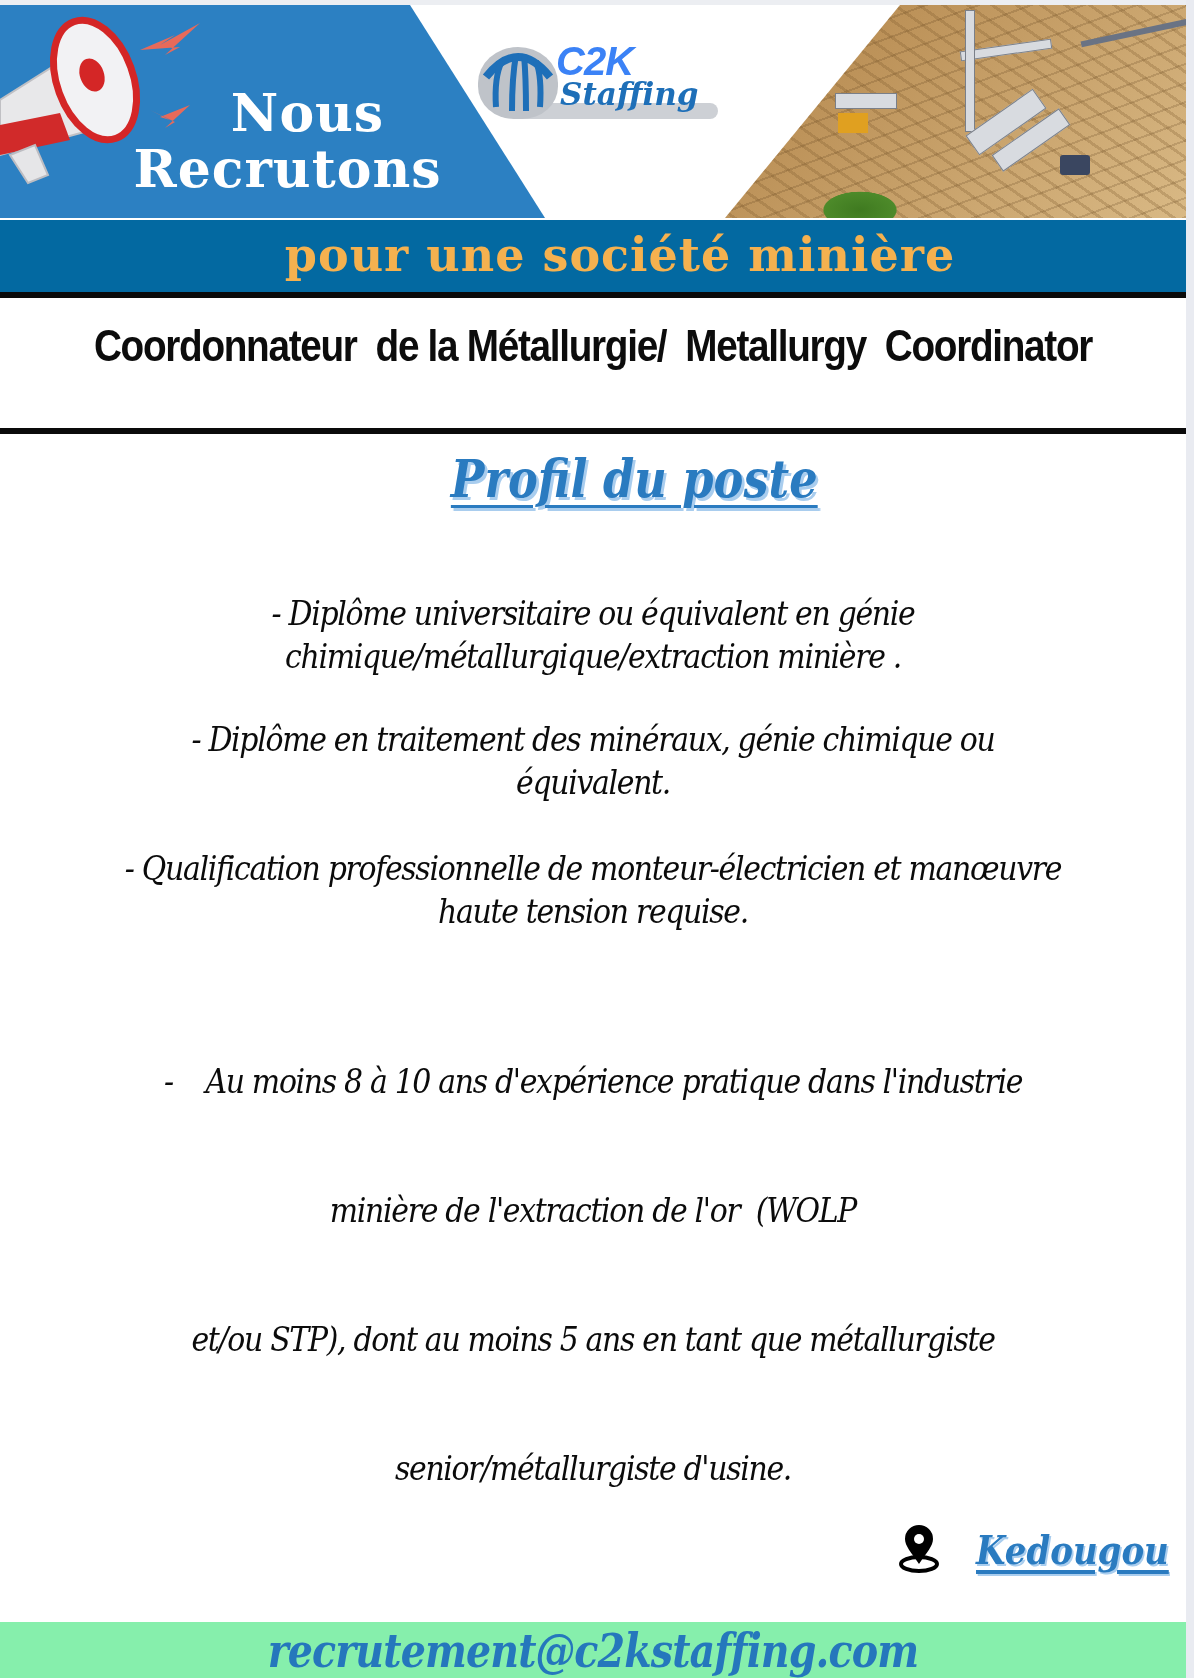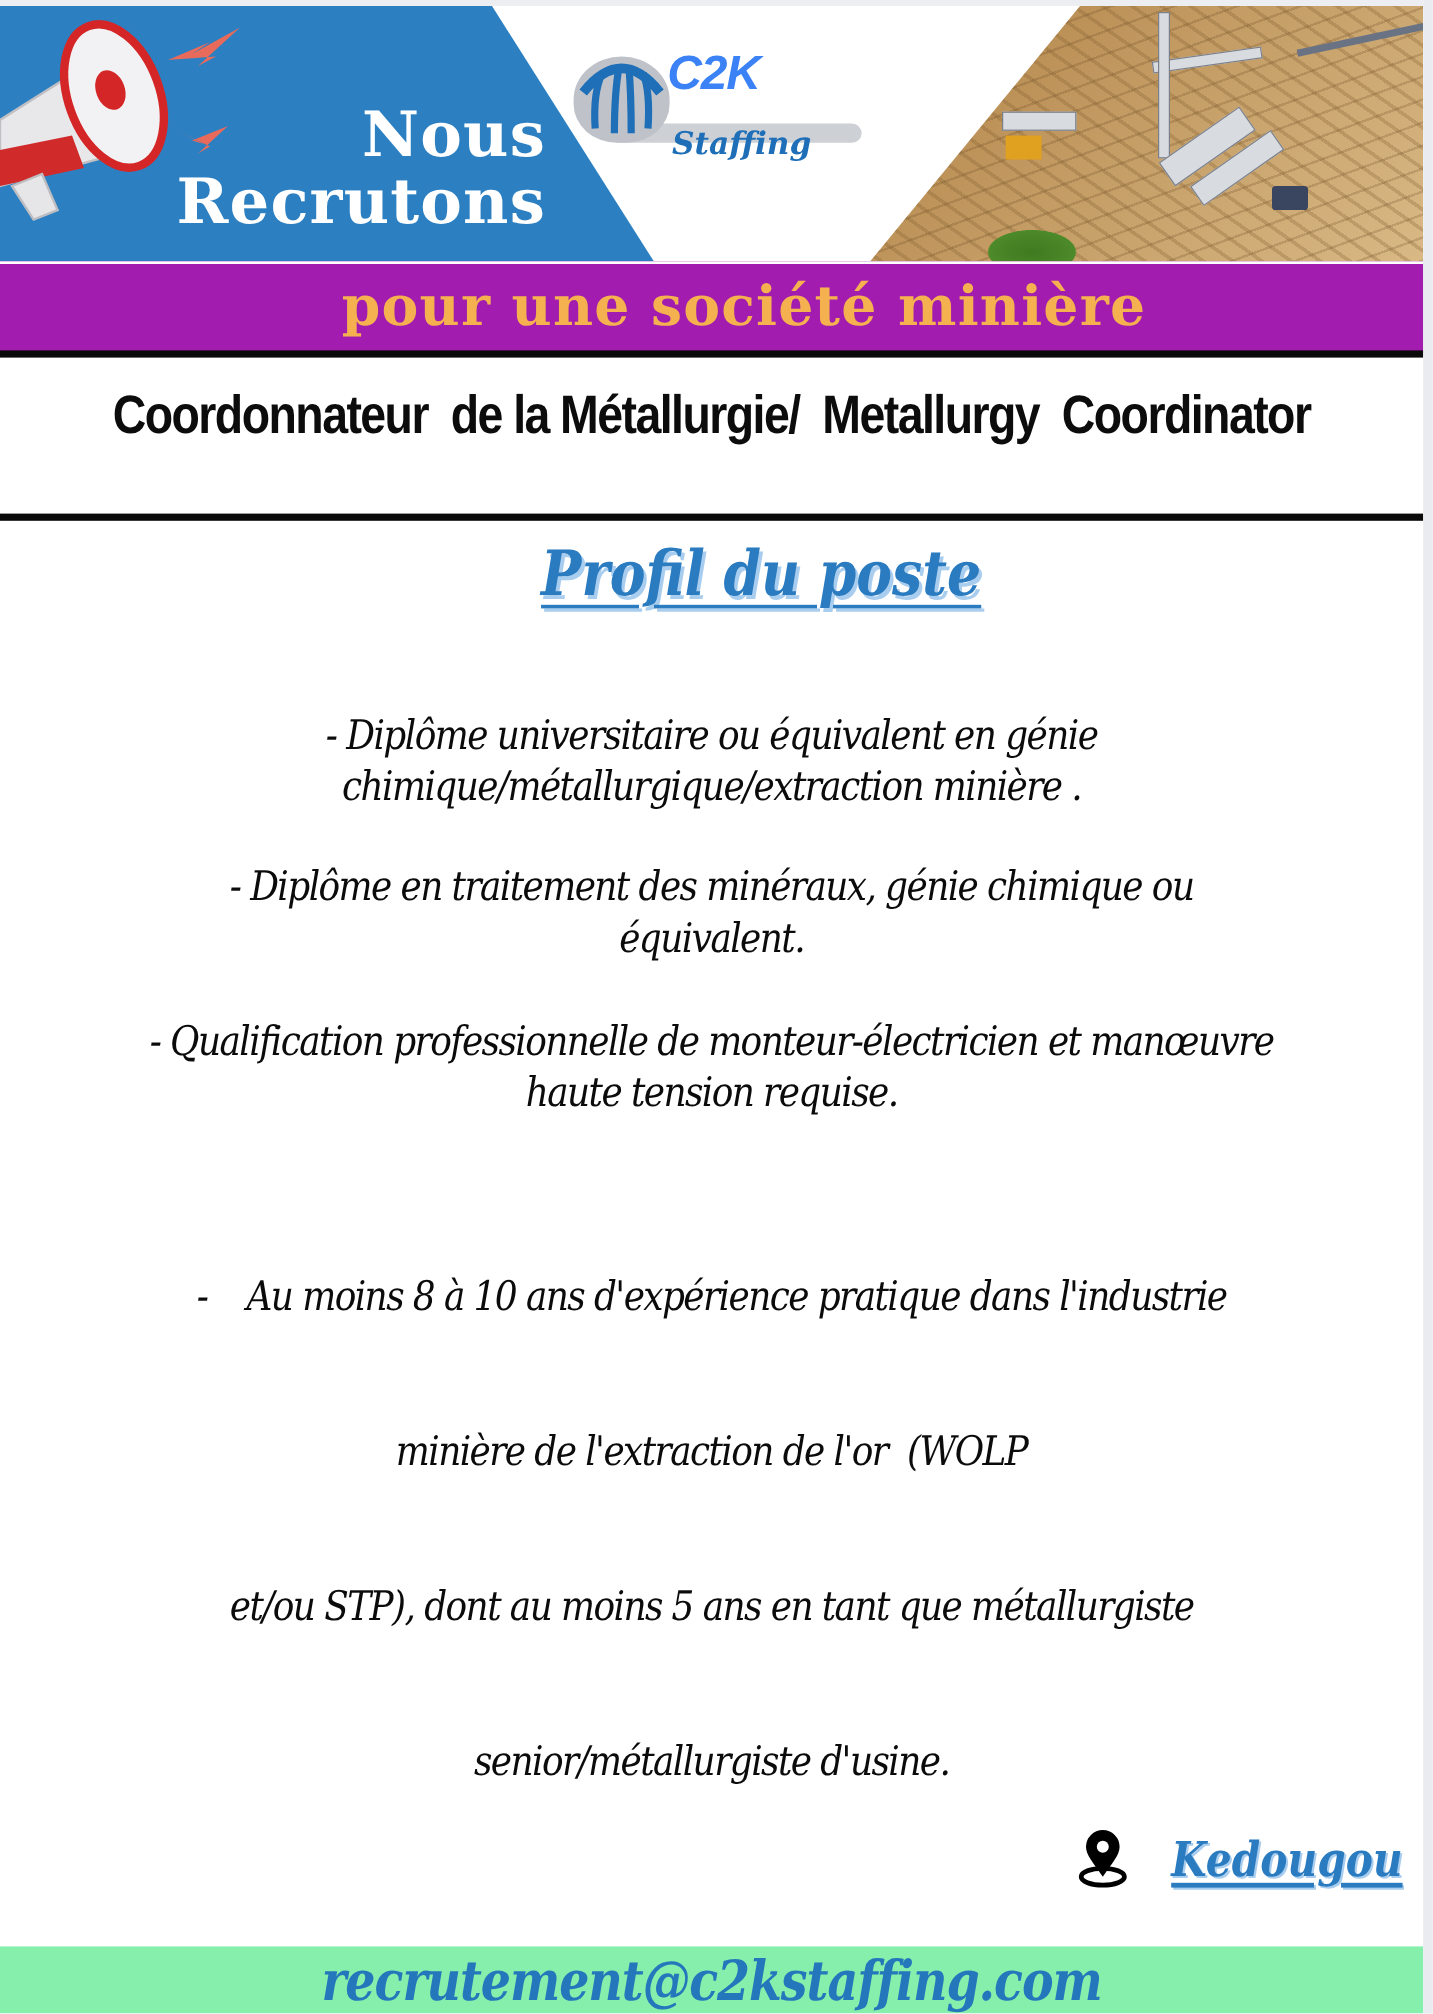--- a/index.html
+++ b/index.html
@@ -14,29 +14,29 @@
     background:
       radial-gradient(ellipse 60px 30px at 860px 205px, #3f7a20 0%, #4d8a2a 60%, transparent 62%),
       linear-gradient(150deg, transparent 0 40%, rgba(60,60,70,0.35) 41%, transparent 46%),
       linear-gradient(100deg, transparent 0 55%, rgba(200,200,210,0.6) 56% 60%, transparent 61%),
       repeating-linear-gradient(35deg, rgba(120,85,40,0.25) 0 3px, transparent 3px 14px),
       repeating-linear-gradient(-20deg, rgba(90,60,25,0.2) 0 2px, transparent 2px 18px),
       linear-gradient(135deg, #c9a36a 0%, #d8b27a 35%, #b88c52 60%, #d9b985 100%);
   }
   .photo-machine { position:absolute; background:#d8dbe0; border:1px solid #7a7f88; }
   .megaphone { position:absolute; left:0; top:0; width:200px; height:180px; }
-  .nous { position:absolute; left:0; top:80px; width:455px; text-align:right; color:#ffffff;
+  .nous { position:absolute; left:0; top:80px; width:455px; text-align:center; color:#ffffff;
     font-family:"DejaVu Serif", serif; font-weight:bold; font-size:52px; line-height:56px; letter-spacing:1px; padding-left:120px; box-sizing:border-box; }
   .nous .l1 { display:block; padding-left:40px; }
   .logo { position:absolute; left:478px; top:38px; width:240px; height:90px; }
   .logo .globe { position:absolute; left:0; top:4px; width:80px; height:72px; border-radius:50% 50% 45% 45%; background:#bfc3c9; overflow:hidden; }
   .logo .c2k { position:absolute; left:78px; top:-4px; font-family:Liberation Sans, sans-serif; font-weight:bold; font-style:italic; font-size:40px; color:#3b82f6; letter-spacing:-1px; }
-  .logo .staff { position:absolute; left:82px; top:62px; font-family:"DejaVu Serif", serif; font-weight:bold; font-style:italic; font-size:26px; color:#1e6fb8; }
+  .logo .staff { position:absolute; left:82px; top:33px; font-family:"DejaVu Serif", serif; font-weight:bold; font-style:italic; font-size:31px; color:#1e6fb8; }
   .logo .shade { position:absolute; left:30px; top:60px; width:210px; height:16px; background:#cdd0d5; border-radius:8px; }
-  .band { position:absolute; left:0; top:218px; width:1186px; height:76px; background:#a21caf; border-top:2px solid #ffffff; box-sizing:border-box; }
+  .band { position:absolute; left:0; top:218px; width:1186px; height:76px; background:#0369a1; border-top:2px solid #ffffff; box-sizing:border-box; }
   .band-text { position:absolute; left:0; top:8px; width:1240px; text-align:center; color:#f5b14f;
     font-family:"DejaVu Serif", serif; font-weight:bold; font-size:46px; letter-spacing:1px; }
   .rule { position:absolute; left:0; width:1186px; background:#0a0a0a; }
   .rule1 { top:292px; height:6px; }
   .rule2 { top:428px; height:6px; }
   .jobtitle { position:absolute; left:0; top:320px; width:1186px; text-align:center; color:#0c0c0c;
     font-family:"Liberation Sans", sans-serif; font-weight:bold; font-size:45px; letter-spacing:-1.5px; transform:scaleX(0.86); transform-origin:center; white-space:pre; }
   .profil { position:absolute; left:0; top:448px; width:1186px; text-align:center;padding-left:41px; }
   .profil span { font-family:"DejaVu Serif", serif; font-style:italic; font-weight:bold; font-size:52px; color:#2a7bc0;
     text-decoration:underline; text-decoration-thickness:3px; text-underline-offset:8px; text-shadow:3px 3px 0 #a9cdee; display:inline-block; transform:scaleX(0.86); }

